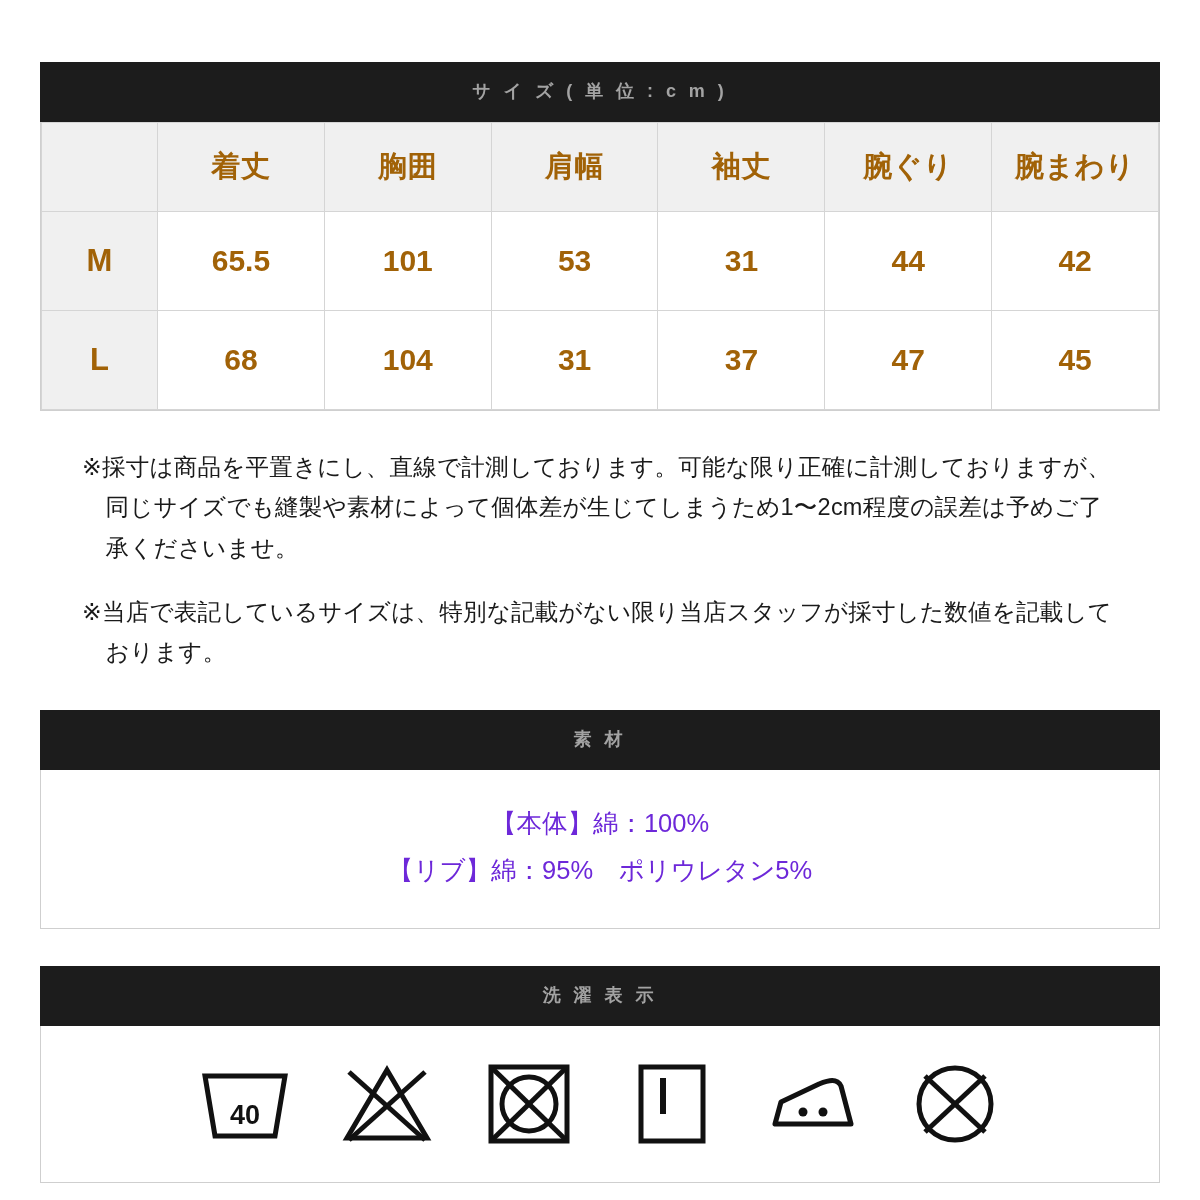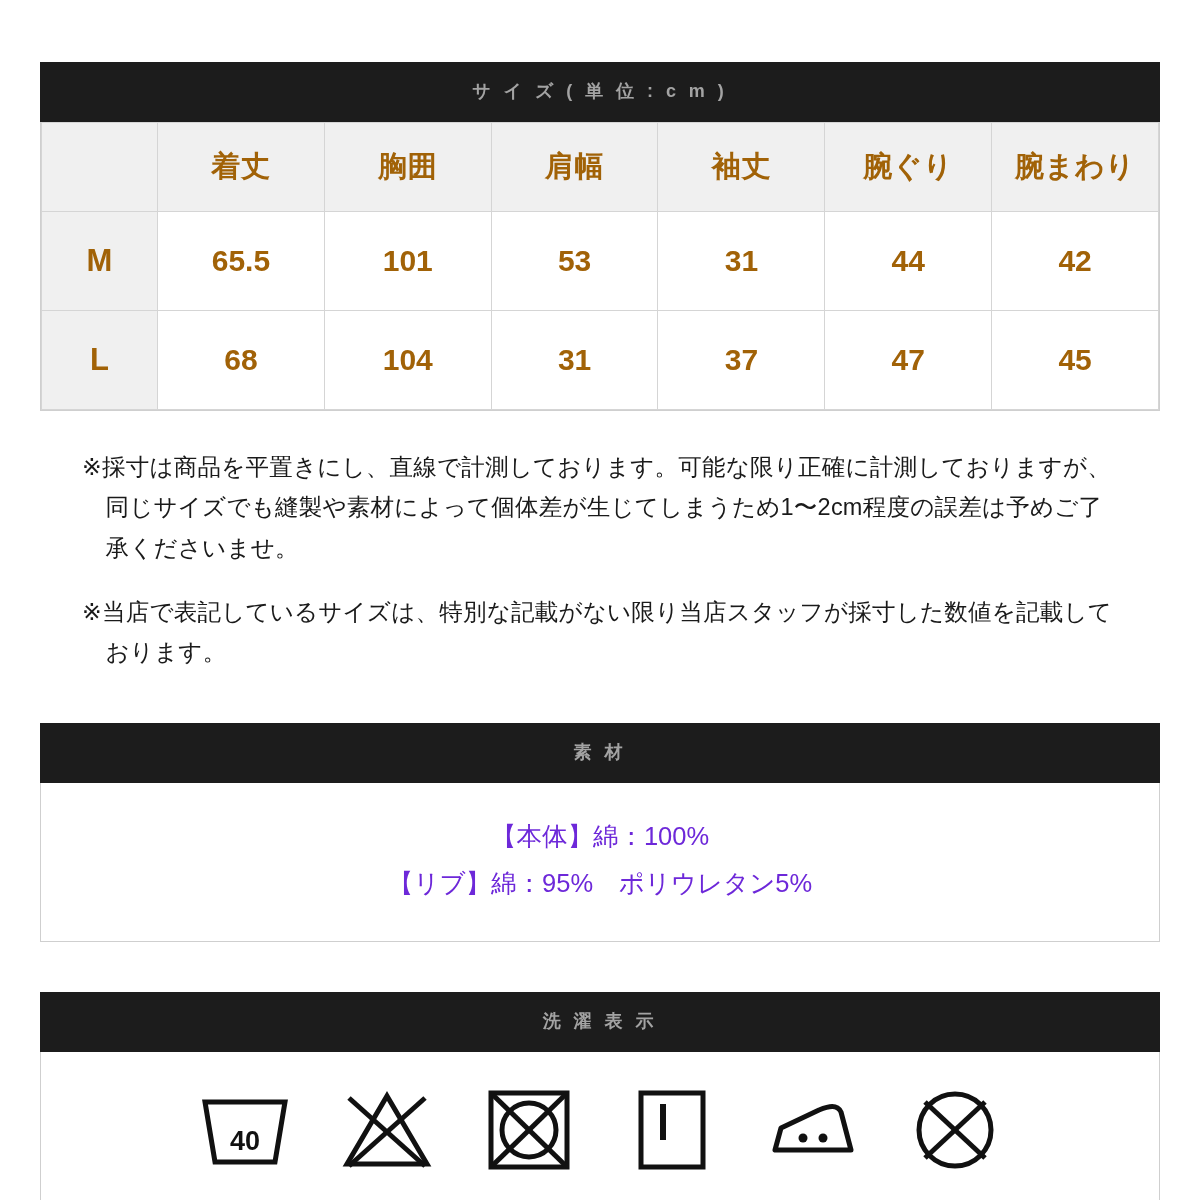--- a/index.html
+++ b/index.html
@@ -82,21 +82,21 @@
     line-height: 1.72;
     color: #1a1a1a;
     margin-bottom: 19px;
     text-indent: -1.0em;
     padding-left: 1.0em;
     letter-spacing: 0.01em;
   }
   .note:last-child { margin-bottom: 12px; }
 
   
-  .section { margin-top: 50px; }
+  .section { margin-top: 37px; }
   .panel {
     border: 1px solid #cfcfcf;
     border-top: none;
     background: #ffffff;
     text-align: center;
     padding: 30px 0 34px 0;
   }
   .panel .line {
     font-size: 25.5px;
     line-height: 1.85;

